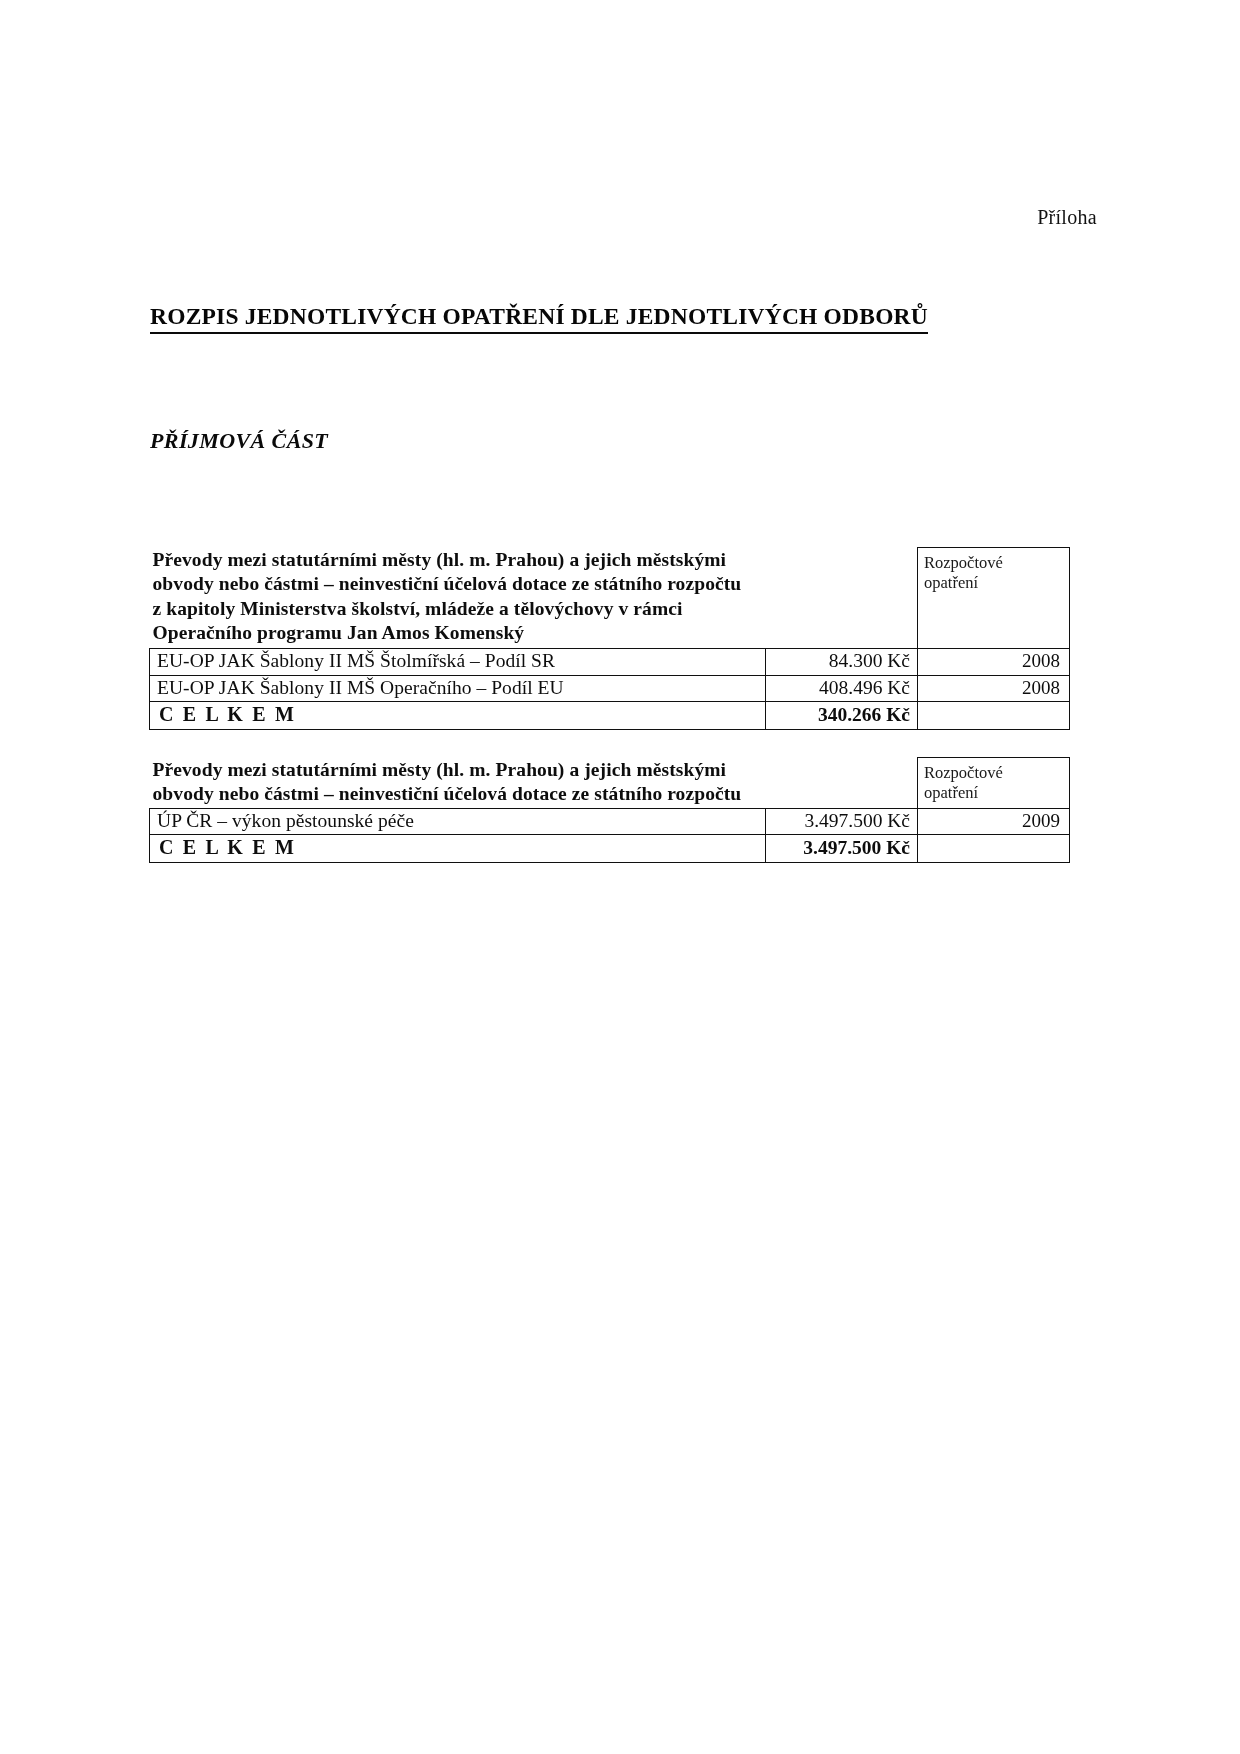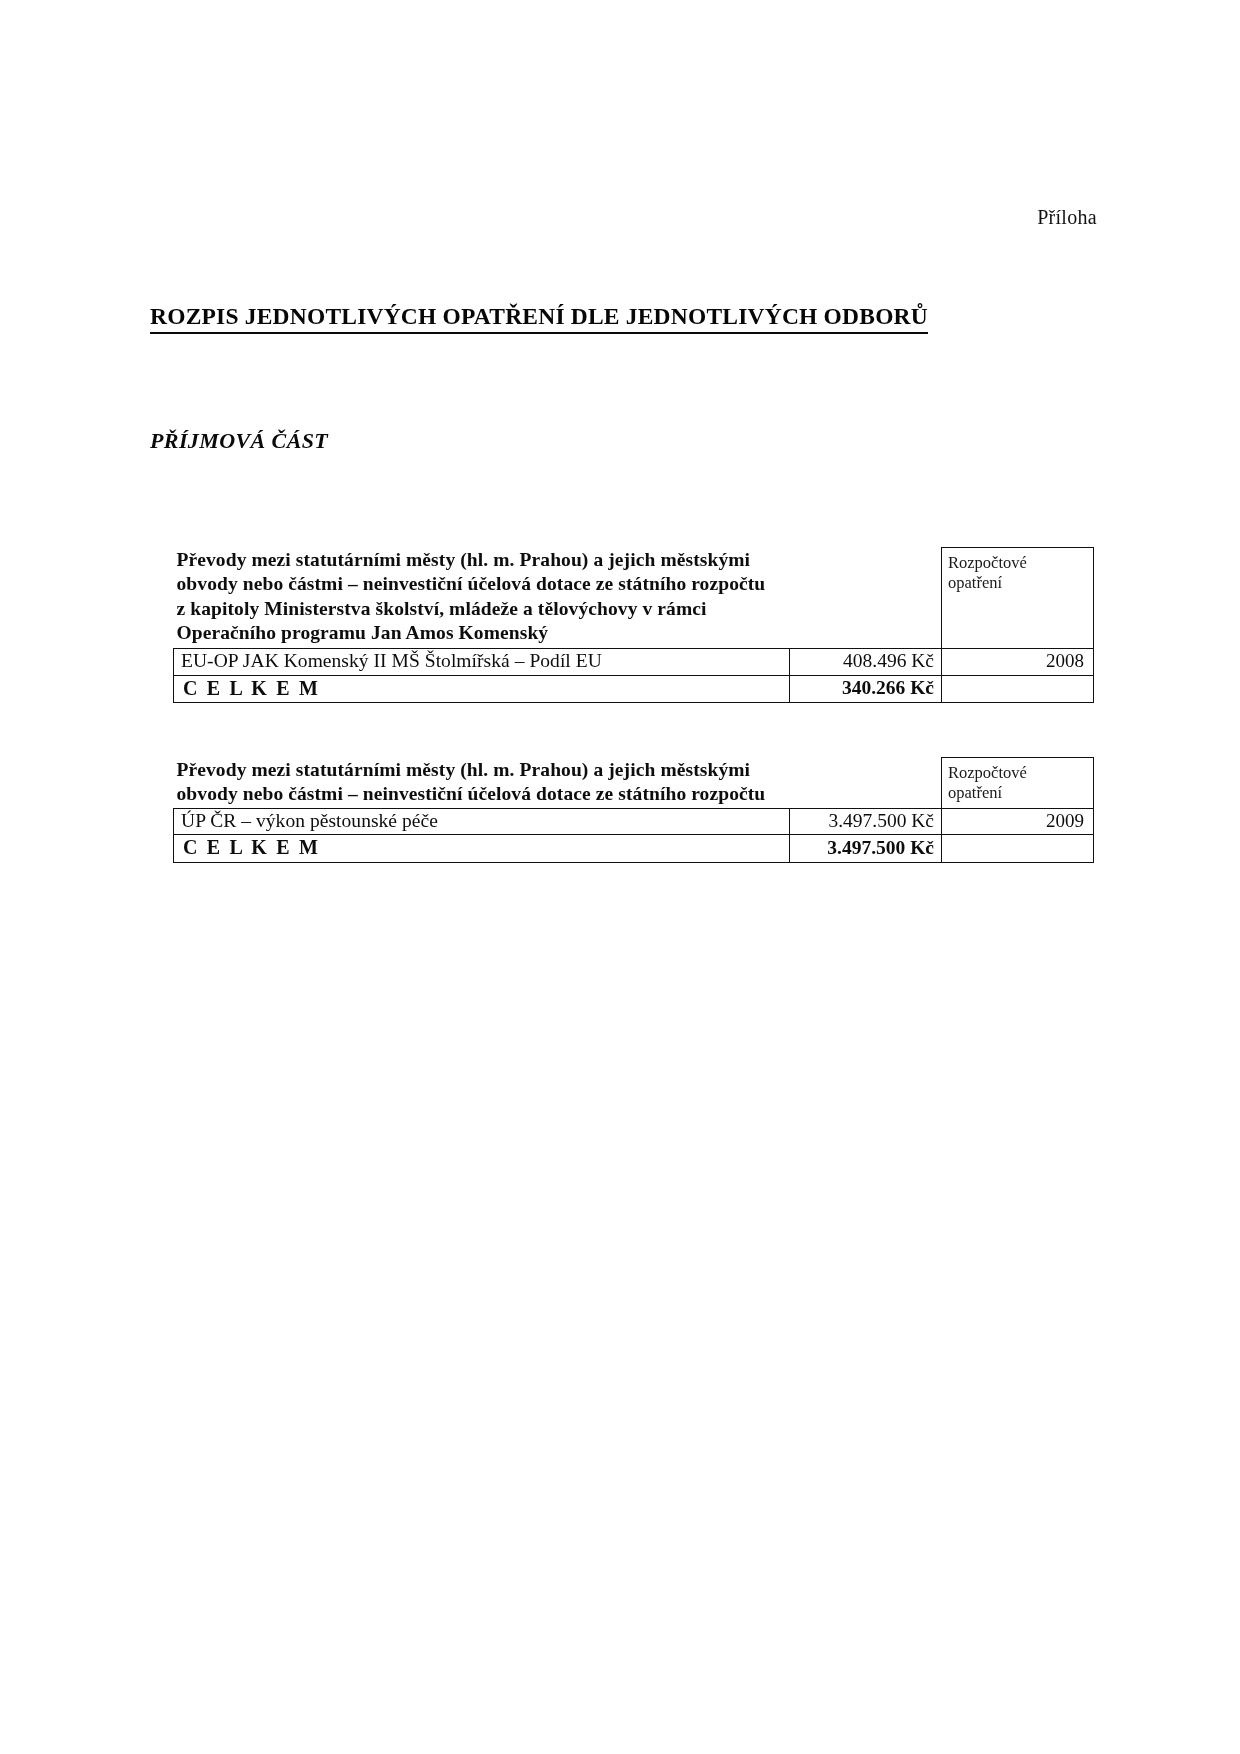--- a/index.html
+++ b/index.html
@@ -68,21 +68,20 @@
     width: 920px;
   }
   #table-1 { top: 547px; }
   #table-2 { top: 757px; }
 
   .tbl {
     border-collapse: collapse;
     table-layout: fixed;
     width: 920px;
     font-size: 19px;
-    margin-left: 24px;
   }
   .tbl td {
     border: 1.6px solid #101010;
     padding: 1px 6px 3px 6px;
     vertical-align: middle;
     line-height: 1.12;
   }
 
   
   .col-desc   { width: 616px; }
@@ -184,23 +183,28 @@
             <span style="display: block;">obvody nebo částmi – neinvestiční účelová dotace ze státního rozpočtu</span>
             <span style="display: block;">z kapitoly Ministerstva školství, mládeže a tělovýchovy v rámci</span>
             <span style="display: block;">Operačního programu Jan Amos Komenský</span>
           </td>
           <td class="rozp-head">
             <span class="rh-line">Rozpočtové</span>
             <span class="rh-line">opatření</span>
           </td>
         </tr>
 
-
-        <tr>
-          <td class="cell-desc">EU-OP JAK Komenský II MŠ Štolmířská – Podíl EU</td>
+        <tr>
+          <td class="cell-desc">EU-OP JAK Šablony II MŠ Štolmířská – Podíl SR</td>
+          <td class="cell-amount">84.300 Kč</td>
+          <td class="cell-year">2008</td>
+        </tr>
+
+        <tr>
+          <td class="cell-desc">EU-OP JAK Šablony II MŠ Operačního – Podíl EU</td>
           <td class="cell-amount">408.496 Kč</td>
           <td class="cell-year">2008</td>
         </tr>
 
         <tr class="total-row">
           <td class="cell-desc">C E L K E M</td>
           <td class="cell-amount">340.266 Kč</td>
           <td class="cell-year"></td>
         </tr>
       </tbody>

